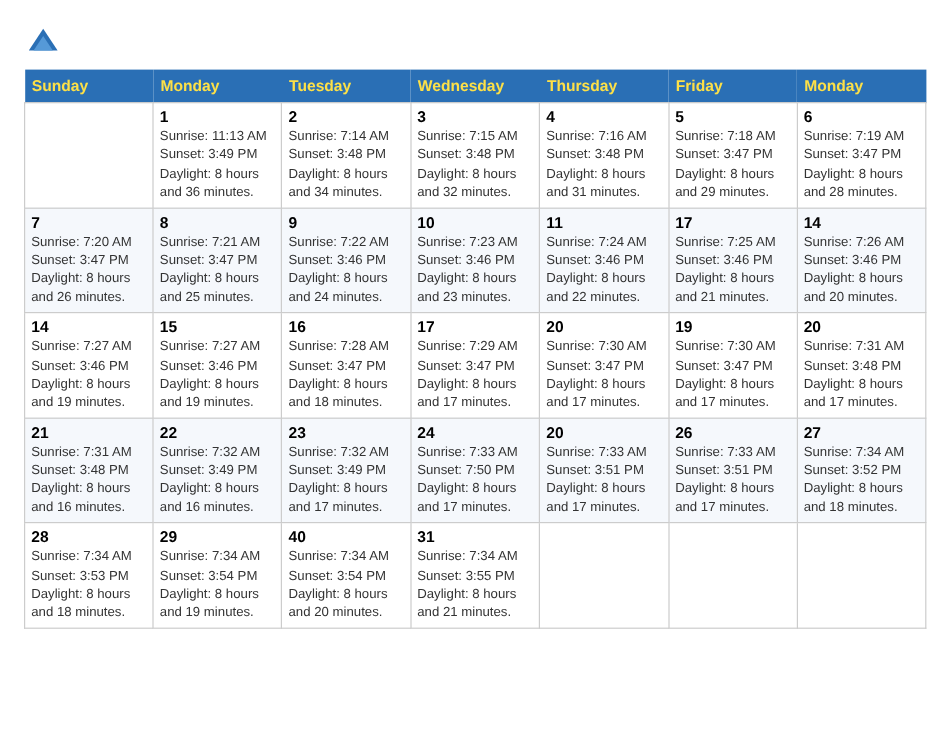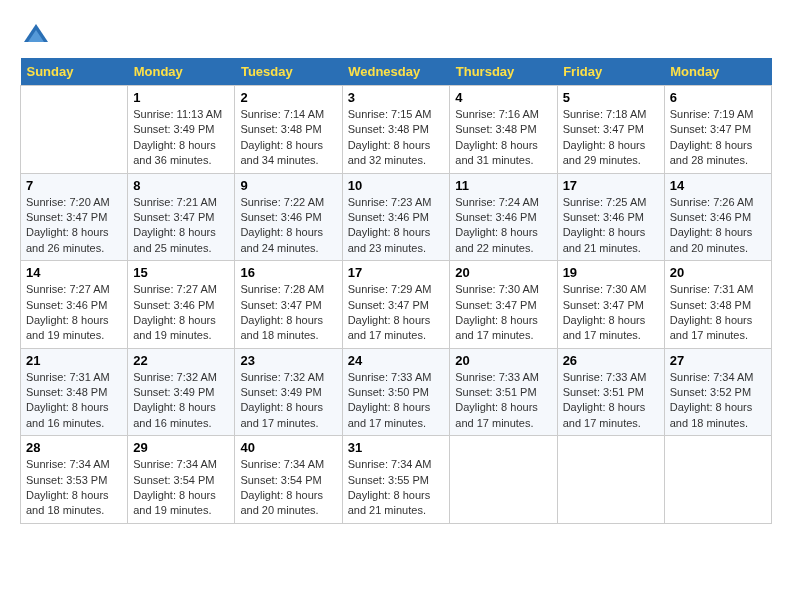--- a/index.html
+++ b/index.html
@@ -314,21 +314,21 @@
         <div class="day-info">
           <span>Sunrise: 7:32 AM</span><br>
           <span>Sunset: 3:49 PM</span><br>
           <span>Daylight: 8 hours and 17 minutes.</span>
         </div>
         </td>
         <td>
           <span class="day-num">24</span>
         <div class="day-info">
           <span>Sunrise: 7:33 AM</span><br>
-          <span>Sunset: 3:50 PM</span><br>
+          <span>Sunset: 7:50 PM</span><br>
           <span>Daylight: 8 hours and 17 minutes.</span>
         </div>
         </td>
         <td>
           <span class="day-num">20</span>
         <div class="day-info">
           <span>Sunrise: 7:33 AM</span><br>
           <span>Sunset: 3:51 PM</span><br>
           <span>Daylight: 8 hours and 17 minutes.</span>
         </div>

